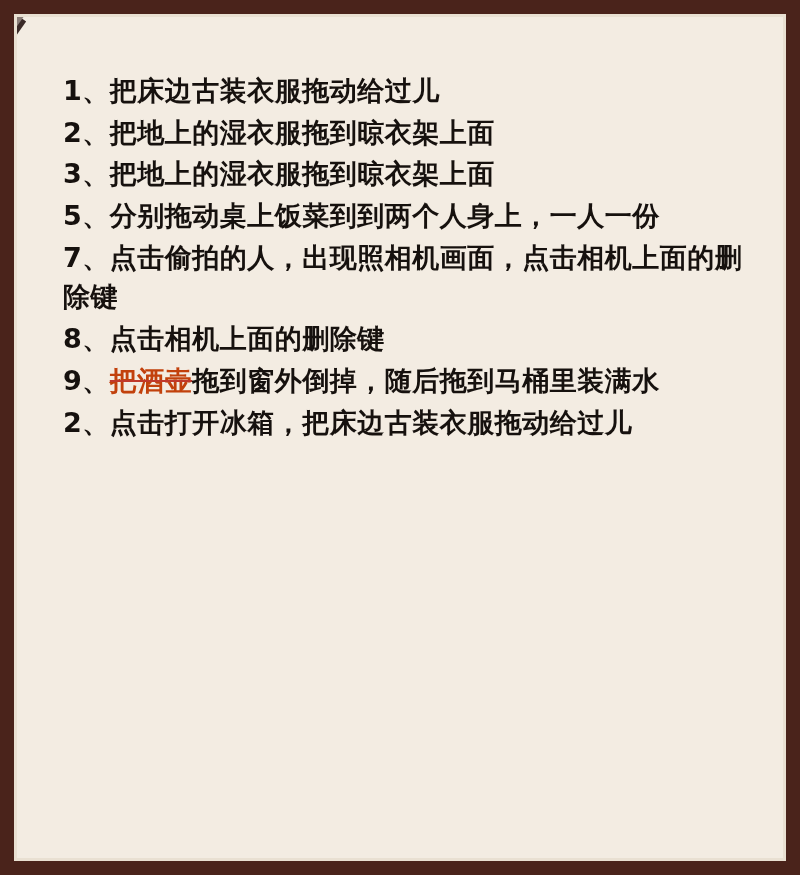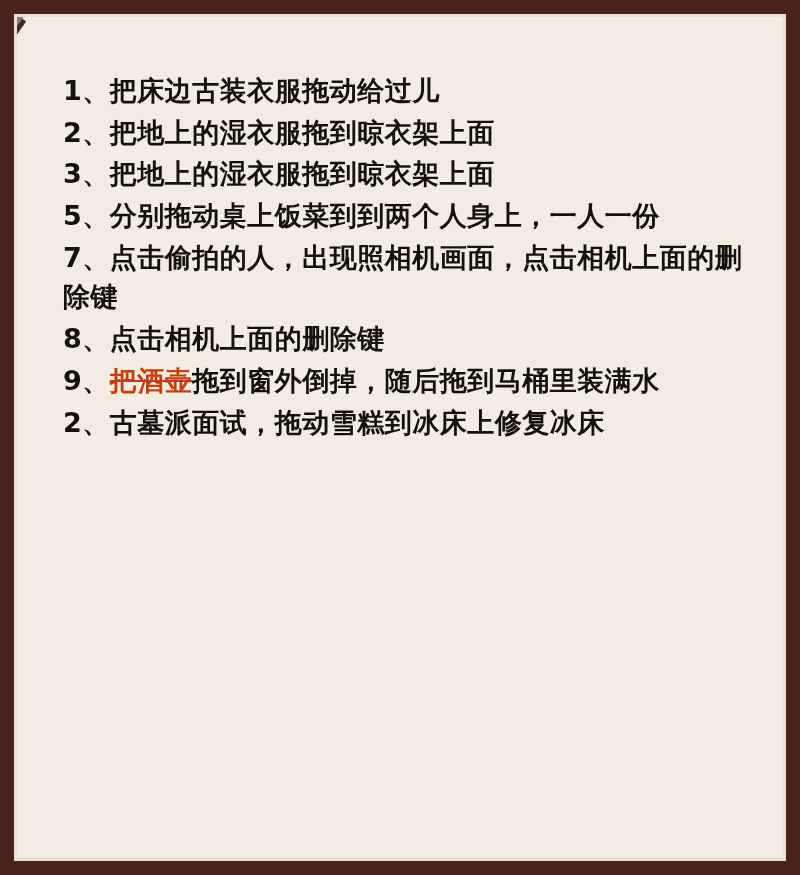--- a/index.html
+++ b/index.html
@@ -101,16 +101,16 @@
       <div class="band3"></div>
     </div>
     <div class="content">
       <p class="line"><span>1、</span><span>把床边古装衣服拖动给过儿</span></p>
       <p class="line"><span>2、</span><span>把地上的湿衣服拖到晾衣架上面</span></p>
       <p class="line"><span>3、</span><span>把地上的湿衣服拖到晾衣架上面</span></p>
       <p class="line"><span>5、</span><span>分别拖动桌上饭菜到到两个人身上，一人一份</span></p>
       <p class="line"><span>7、</span><span>点击偷拍的人，出现照相机画面，点击相机上面的删除键</span></p>
       <p class="line"><span>8、</span><span>点击相机上面的删除键</span></p>
       <p class="line"><span>9、</span><span class="strike">把酒壶</span><span>拖到窗外倒掉，随后拖到马桶里装满水</span></p>
-      <p class="line"><span>2、</span><span>古墓派面试，拖动雪糕到冰床上修复冰床</span></p>
+      <p class="line"><span>2、</span><span>点击打开冰箱，把床边古装衣服拖动给过儿</span></p>
     </div>
   </div>
 </div>
 
 </body></html>

